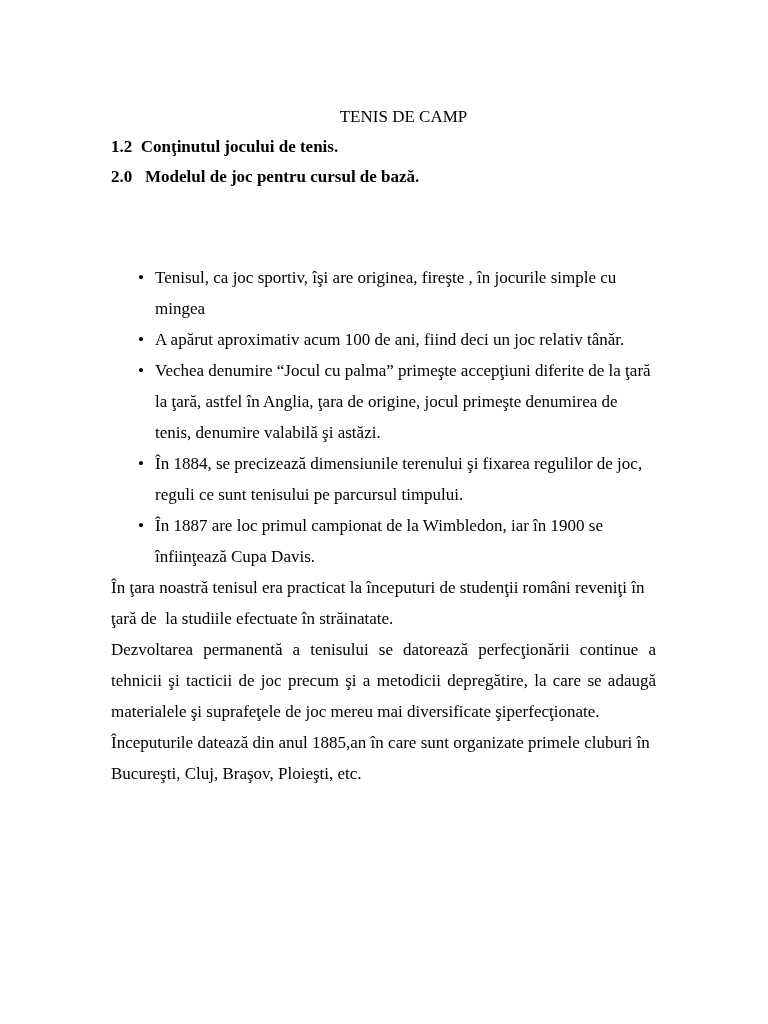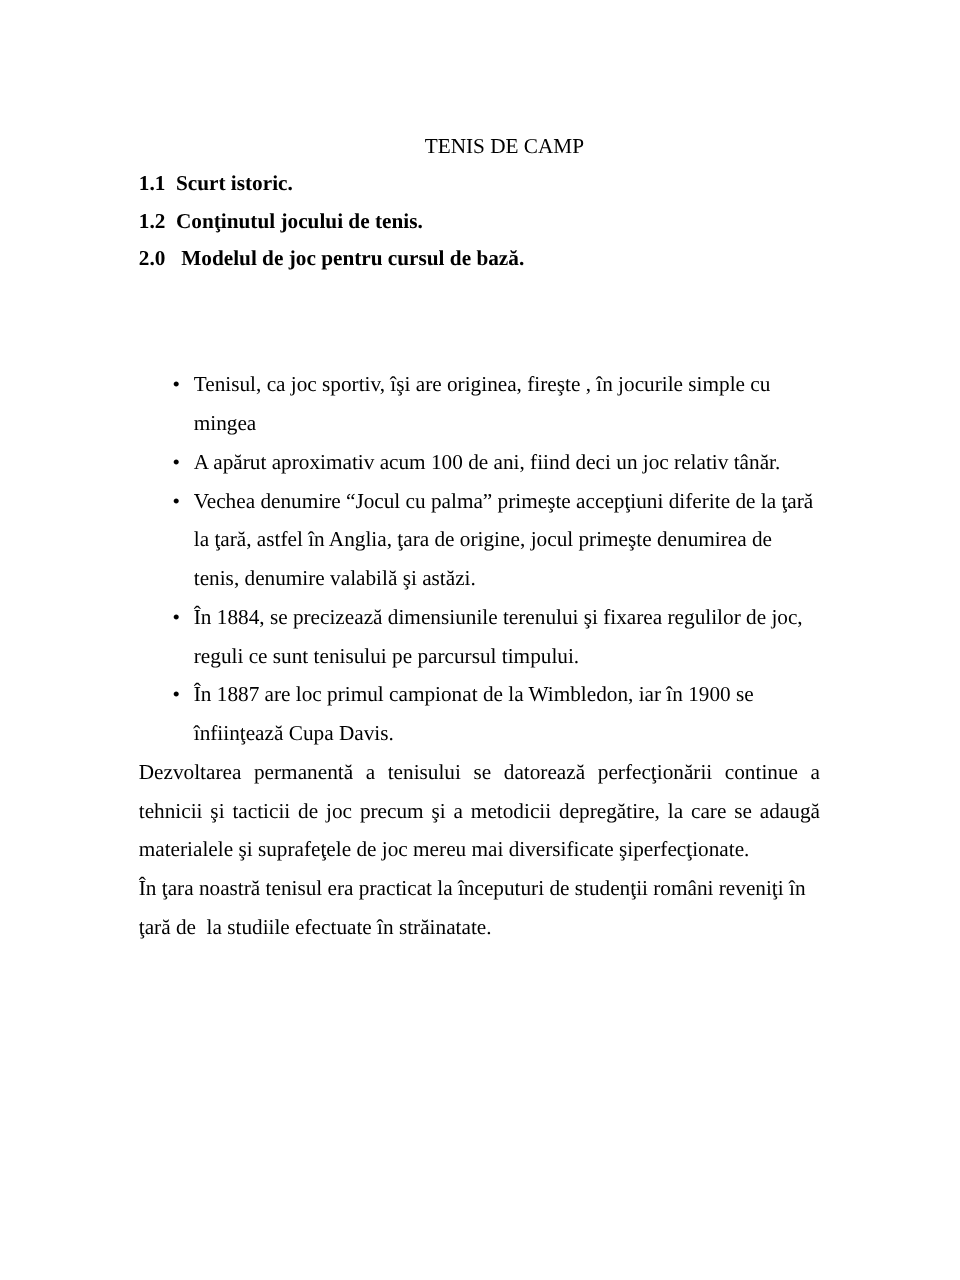--- a/index.html
+++ b/index.html
@@ -100,21 +100,20 @@
 </style>
 </head>
 <body>
 
 <div class="page">
   <div class="content">
 
     <div class="doc-title">TENIS DE CAMP</div>
 
     <div class="heading-block">
-      <div class="heading-line">1.1  Scurt istoric.</div>
       <div class="heading-line">1.2  Conţinutul jocului de tenis.</div>
       <div class="heading-line">2.0   Modelul de joc pentru cursul de bază.</div>
     </div>
 
     <div class="gap-large"></div>
 
 
     <ul class="bullets">
       <li>
         <span class="bullet-glyph">•</span>
@@ -131,19 +130,20 @@
       <li>
         <span class="bullet-glyph">•</span>
         <span class="bullet-text">În 1884, se precizează dimensiunile terenului şi fixarea regulilor de joc, reguli ce sunt tenisului pe parcursul timpului.</span>
       </li>
       <li>
         <span class="bullet-glyph">•</span>
         <span class="bullet-text">În 1887 are loc primul campionat de la Wimbledon, iar în 1900 se înfiinţează Cupa Davis.</span>
       </li>
     </ul>
 
+    <p class="body-par">În ţara noastră tenisul era practicat la începuturi de studenţii români reveniţi în ţară de  la studiile efectuate în străinatate.</p>
+
     <p class="body-par justify">Dezvoltarea permanentă a tenisului se datorează perfecţionării continue a tehnicii şi tacticii de joc precum şi a metodicii depregătire, la care se adaugă materialele şi suprafeţele de joc mereu mai diversificate şiperfecţionate.</p>
 
-    <p class="body-par">În ţara noastră tenisul era practicat la începuturi de studenţii români reveniţi în ţară de  la studiile efectuate în străinatate.</p>
-
+    <p class="body-par">Începuturile datează din anul 1885,an în care sunt organizate primele cluburi în Bucureşti, Cluj, Braşov, Ploieşti, etc.</p>
 
   </div>
 </div>
 
 </body></html>

